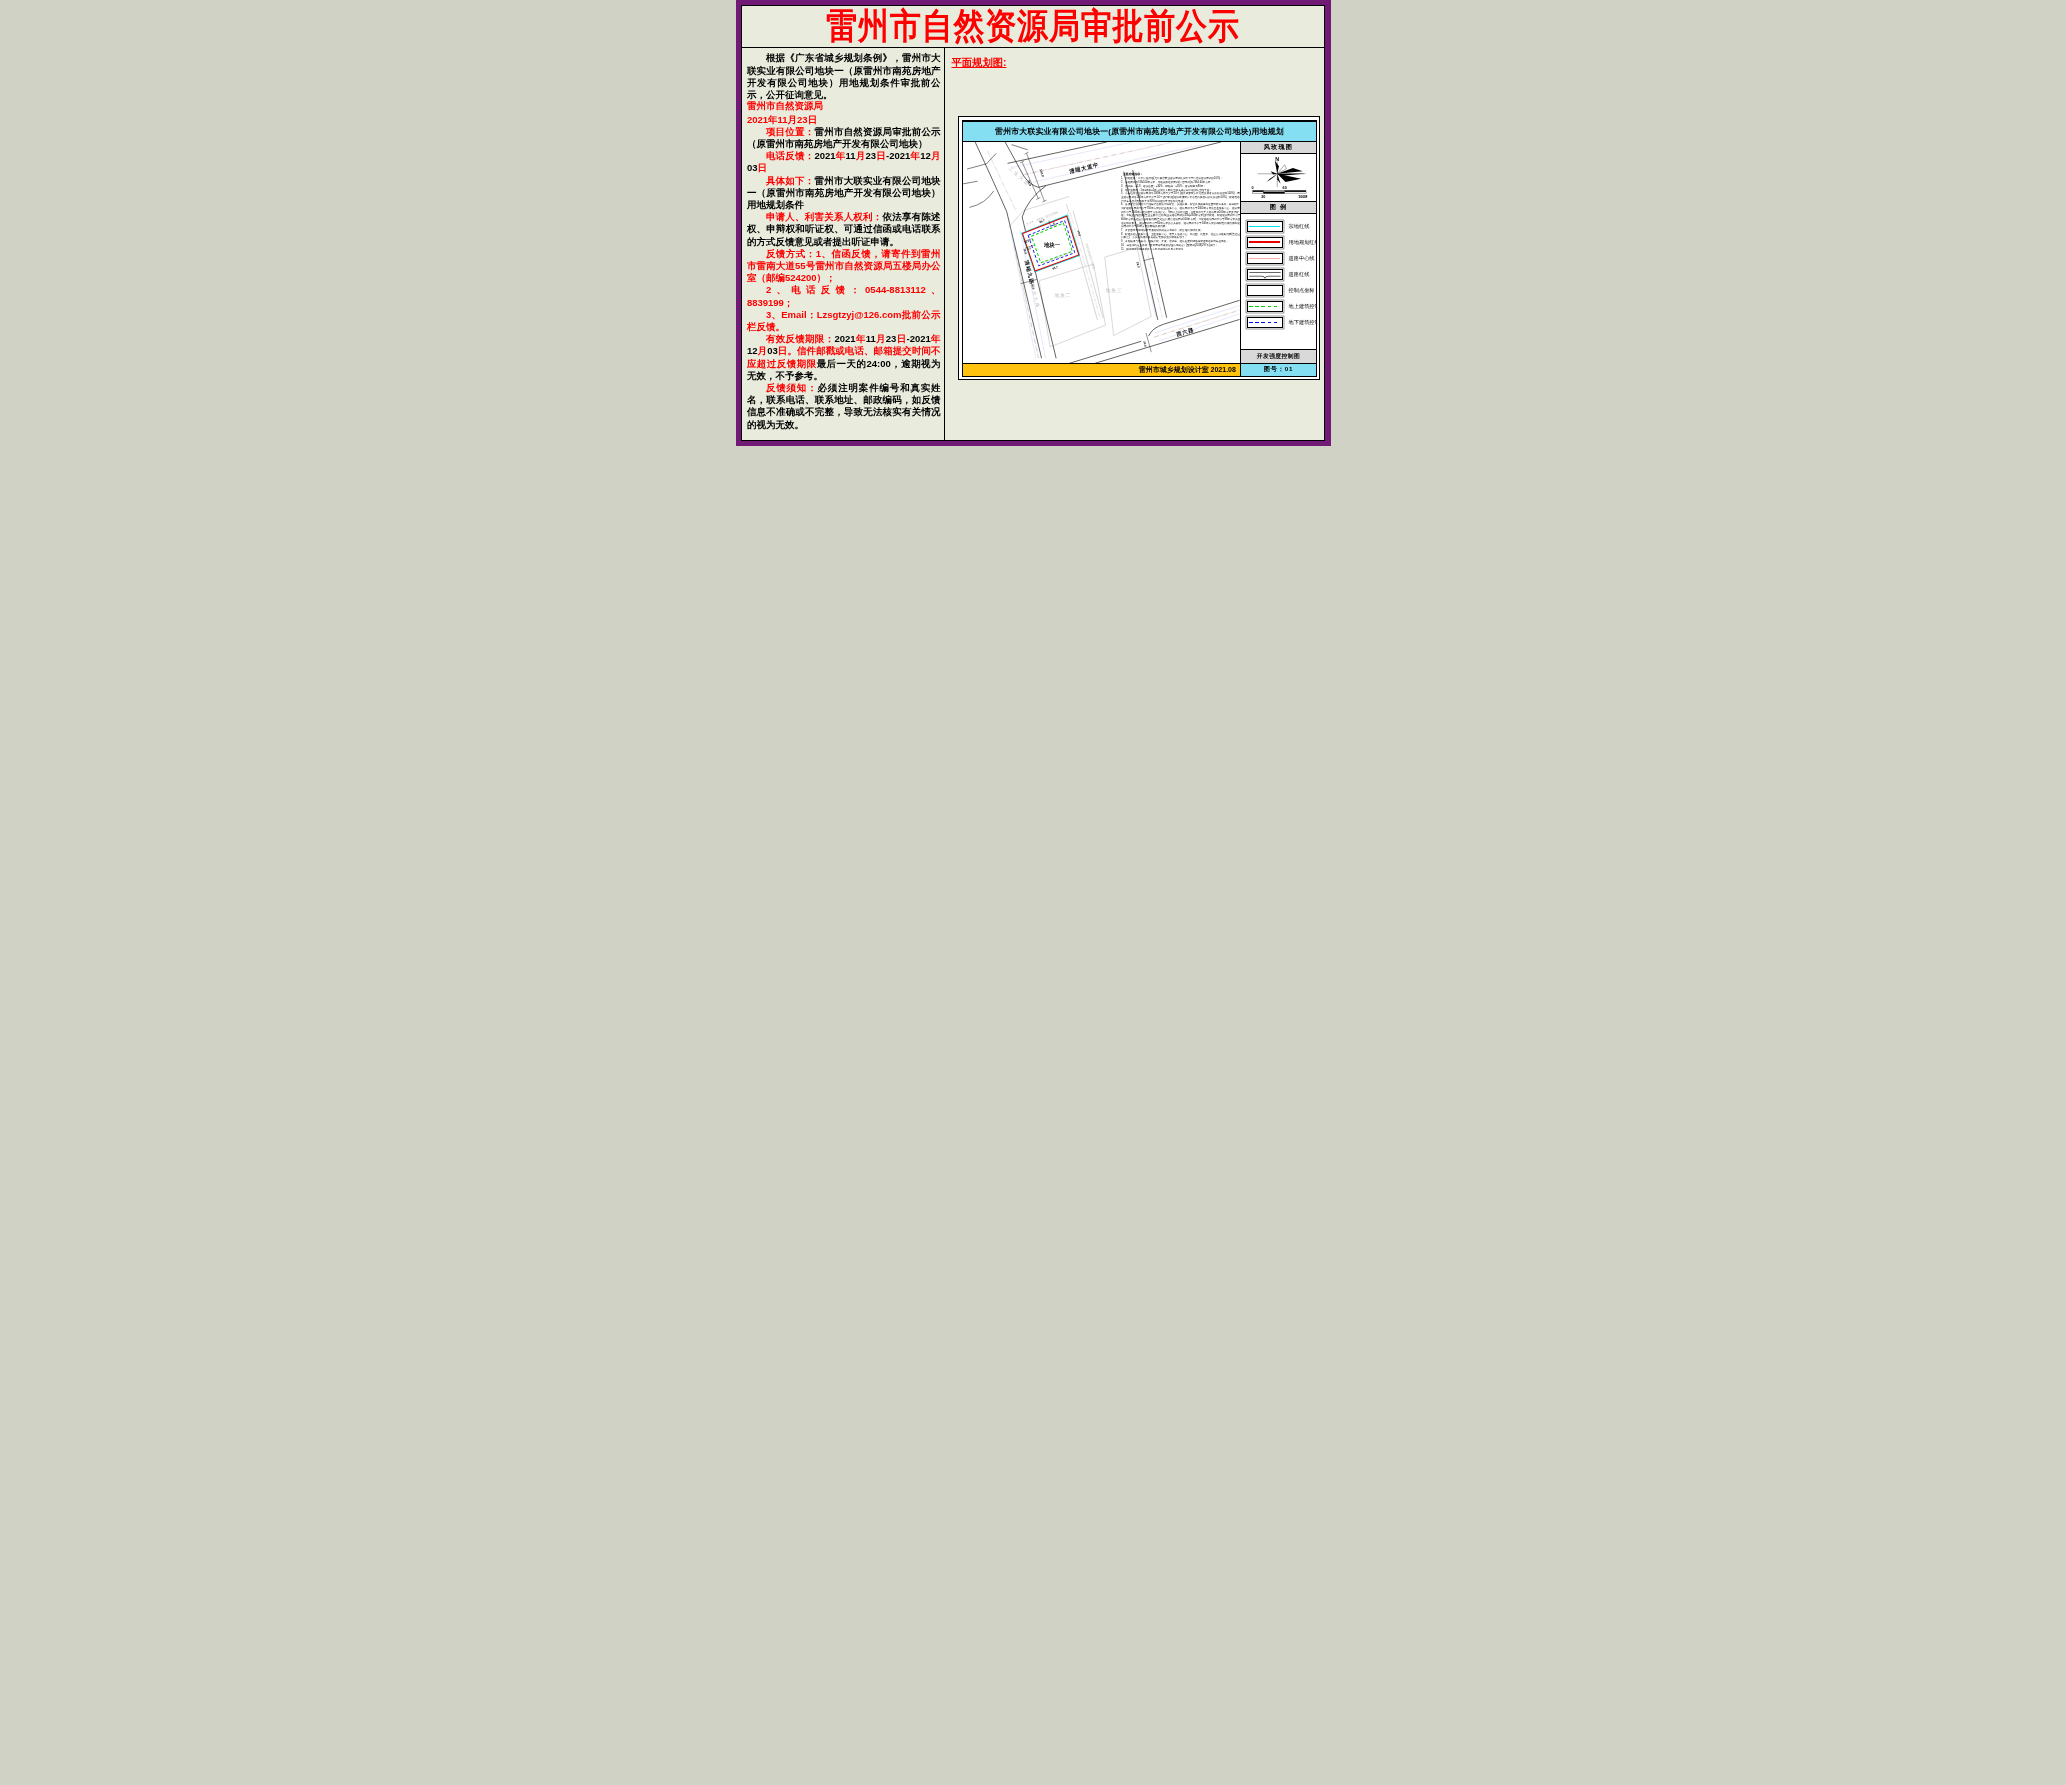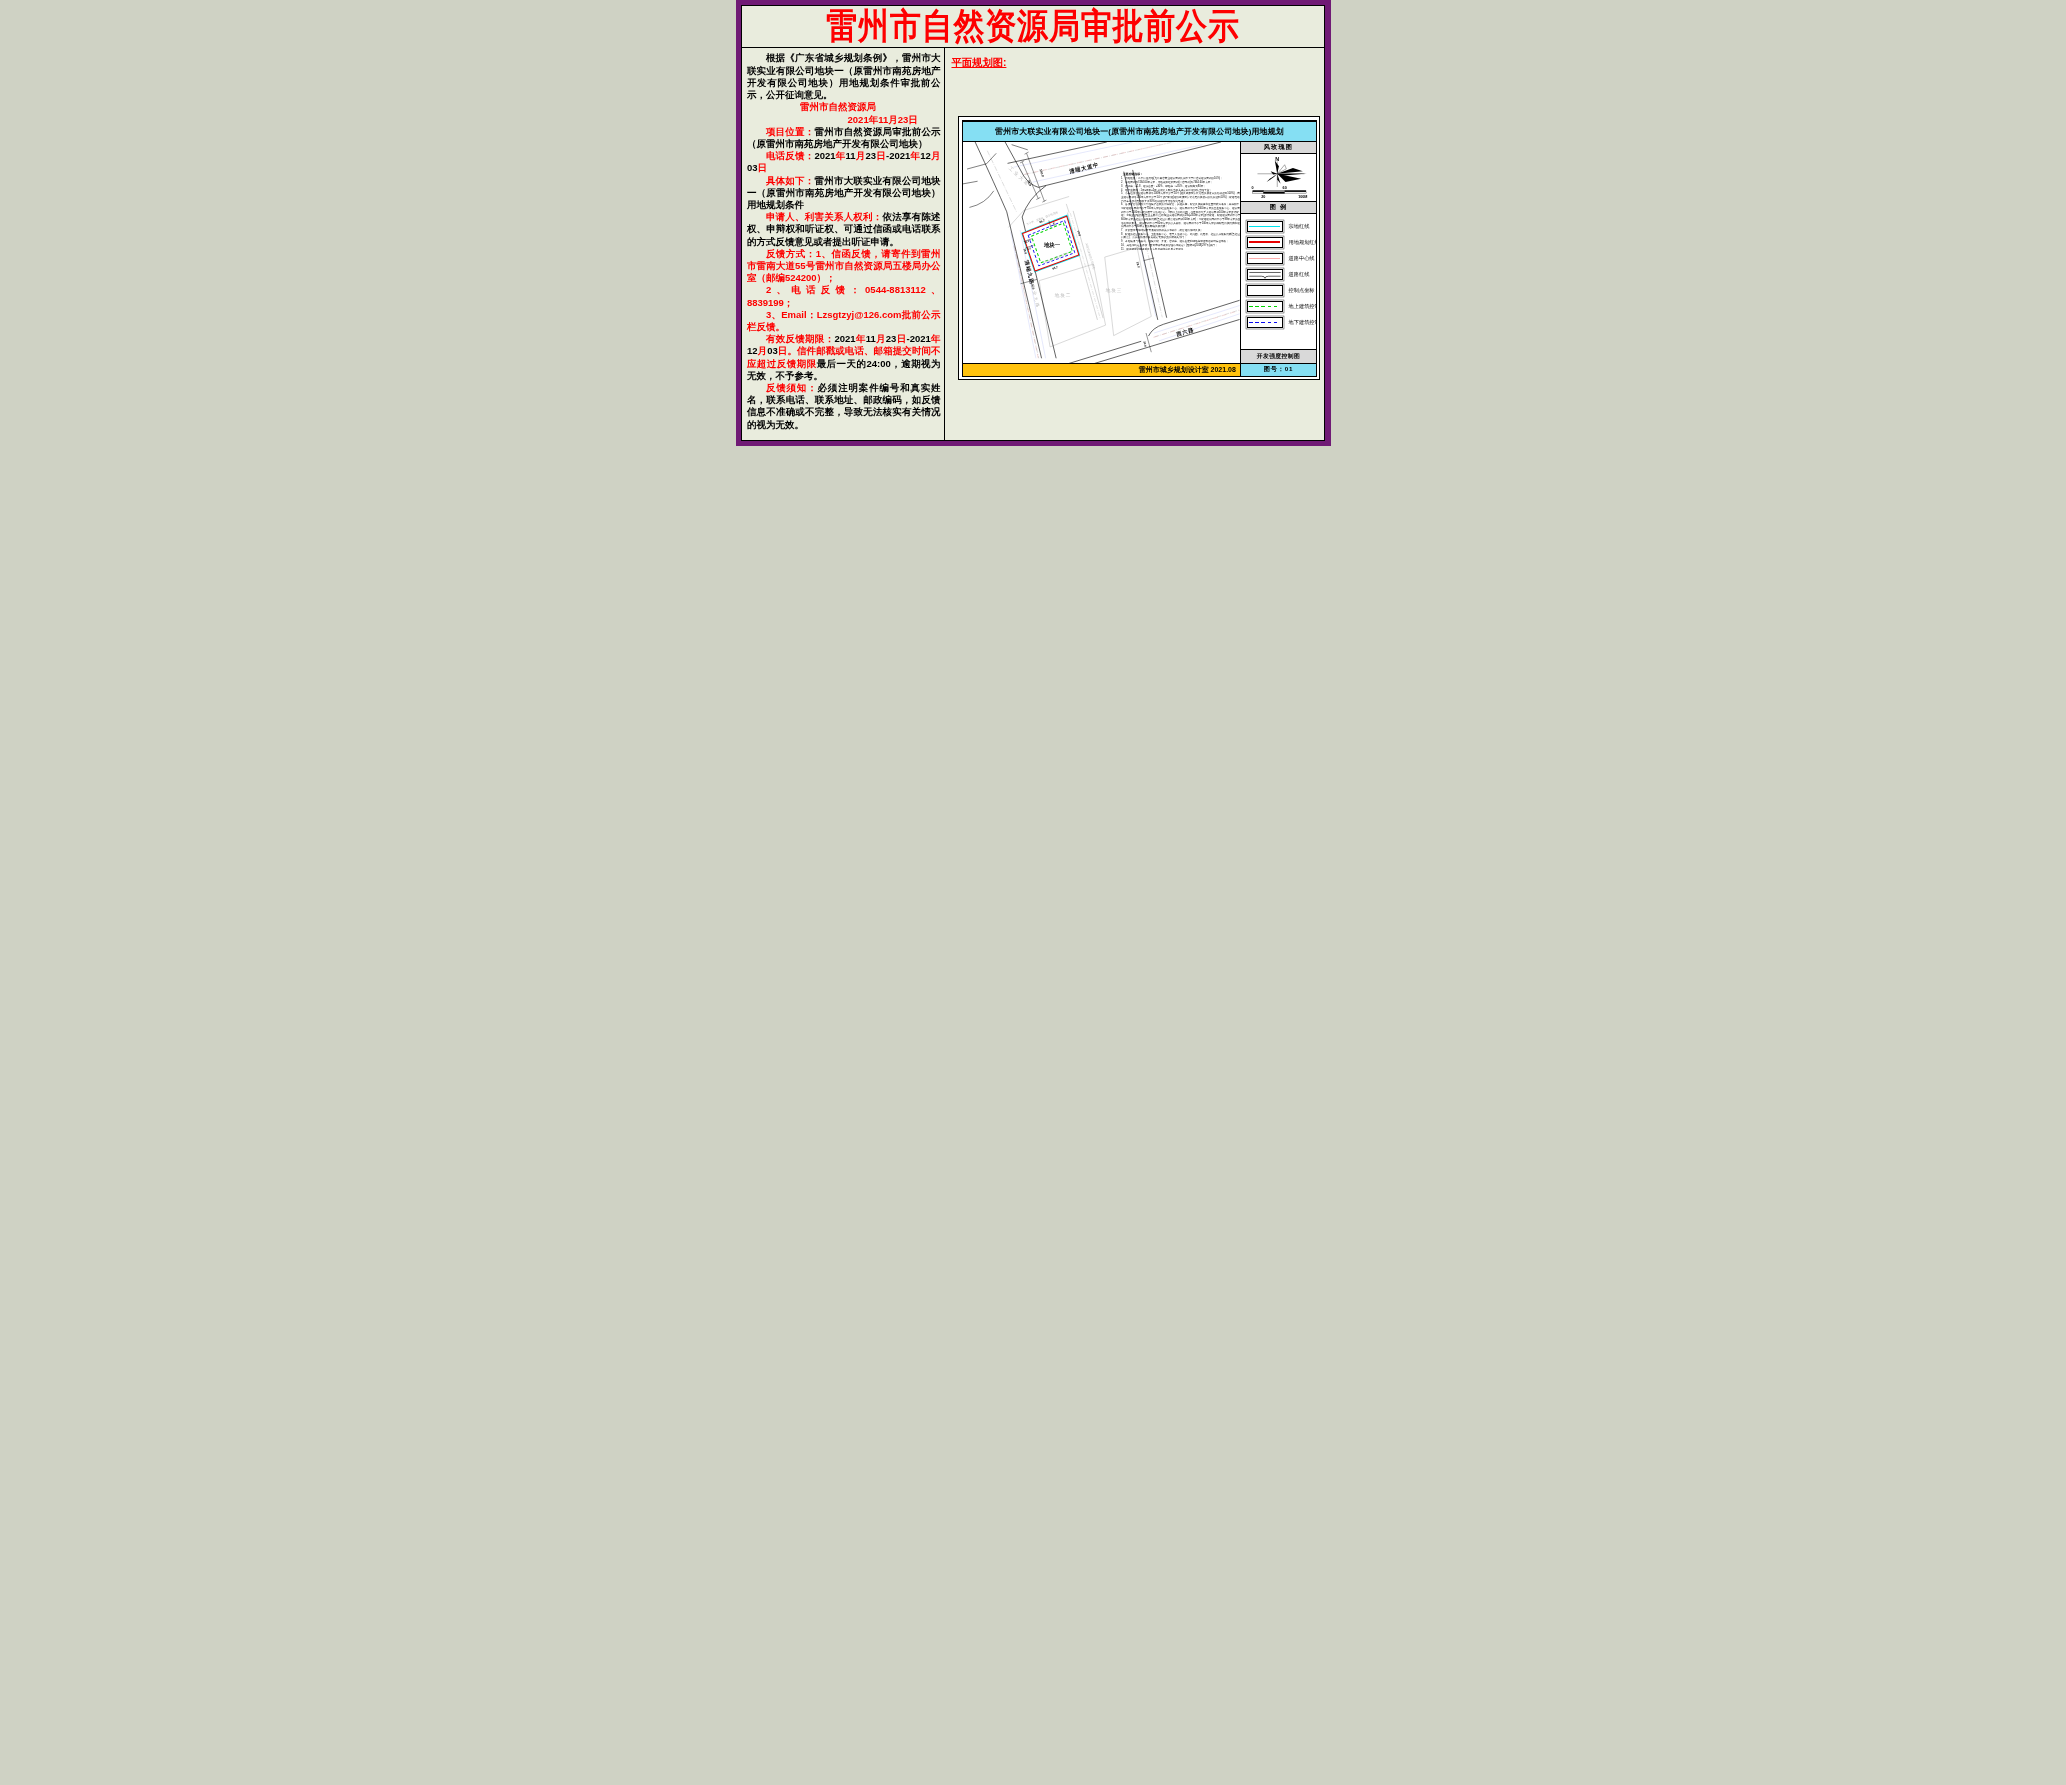--- a/index.html
+++ b/index.html
@@ -58,22 +58,22 @@
   <div class="frame">
 
     <div class="title-row">
       <div class="big-title">雷州市自然资源局审批前公示</div>
     </div>
 
     <div class="body-row">
 
       <div class="left-col" id="left-col">
           <p class="para indent"><span class="blk">根据《广东省城乡规划条例》，雷州市大联实业有限公司地块一（原雷州市南苑房地产开发有限公司地块）用地规划条件审批前公示，公开征询意见。</span></p>
-          <p class="para" style="text-align: center; padding-right: 1.2em;"><span class="red">雷州市自然资源局</span></p>
-          <p class="para" style="text-align: right; padding-right: 2.4em;"><span class="red">2021年11月23日</span></p>
+          <p class="para" style="text-align: left; padding-right: 1.2em; font-family: Liberation Mono, monospace;"><span class="red">雷州市自然资源局</span></p>
+          <p class="para" style="padding-right: 2.4em;"><span class="red">2021年11月23日</span></p>
           <p class="para indent"><span class="red">项目位置：</span><span class="blk">雷州市自然资源局审批前公示（原雷州市南苑房地产开发有限公司地块）</span></p>
           <p class="para indent"><span class="red">电话反馈：</span><span class="blk">2021</span><span class="red">年</span><span class="blk">11</span><span class="red">月</span><span class="blk">23</span><span class="red">日</span><span class="blk">-2021</span><span class="red">年</span><span class="blk">12</span><span class="red">月</span><span class="blk">03</span><span class="red">日</span></p>
           <p class="para indent"><span class="red">具体如下：</span><span class="blk">雷州市大联实业有限公司地块一（原雷州市南苑房地产开发有限公司地块）用地规划条件</span></p>
           <p class="para indent"><span class="red">申请人、利害关系人权利：</span><span class="blk">依法享有陈述权、申辩权和听证权、可通过信函或电话联系的方式反馈意见或者提出听证申请。</span></p>
           <p class="para indent"><span class="red">反馈方式：1、信函反馈，请寄件到雷州市雷南大道55号雷州市自然资源局五楼局办公室（邮编524200）；</span></p>
           <p class="para indent"><span class="red">2、电话反馈：0544-8813112、8839199；</span></p>
           <p class="para indent"><span class="red">3、Email：Lzsgtzyj@126.com批前公示栏反馈。</span></p>
           <p class="para indent"><span class="red">有效反馈期限：</span><span class="blk">2021</span><span class="red">年</span><span class="blk">11</span><span class="red">月</span><span class="blk">23</span><span class="red">日</span><span class="blk">-2021</span><span class="red">年</span><span class="blk">12</span><span class="red">月</span><span class="blk">03</span><span class="red">日。信件邮戳或电话、邮箱提交时间不应超过反馈期限</span><span class="blk">最后一天的24:00，逾期视为无效，不予参考。</span></p>
           <p class="para indent"><span class="red">反馈须知：</span><span class="blk">必须注明案件编号和真实姓名，联系电话、联系地址、邮政编码，如反馈信息不准确或不完整，导致无法核实有关情况的视为无效。</span></p>
         </div>

